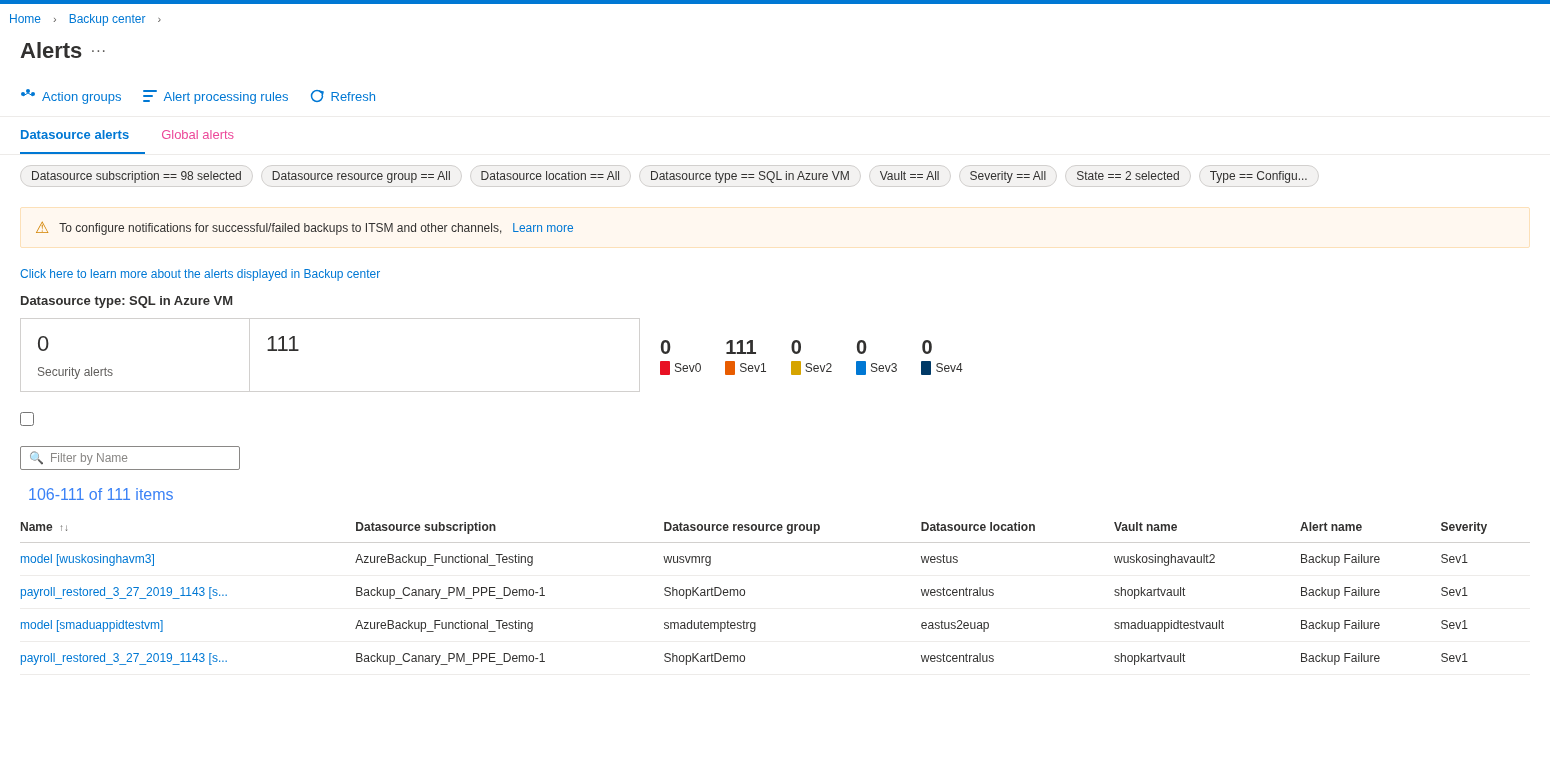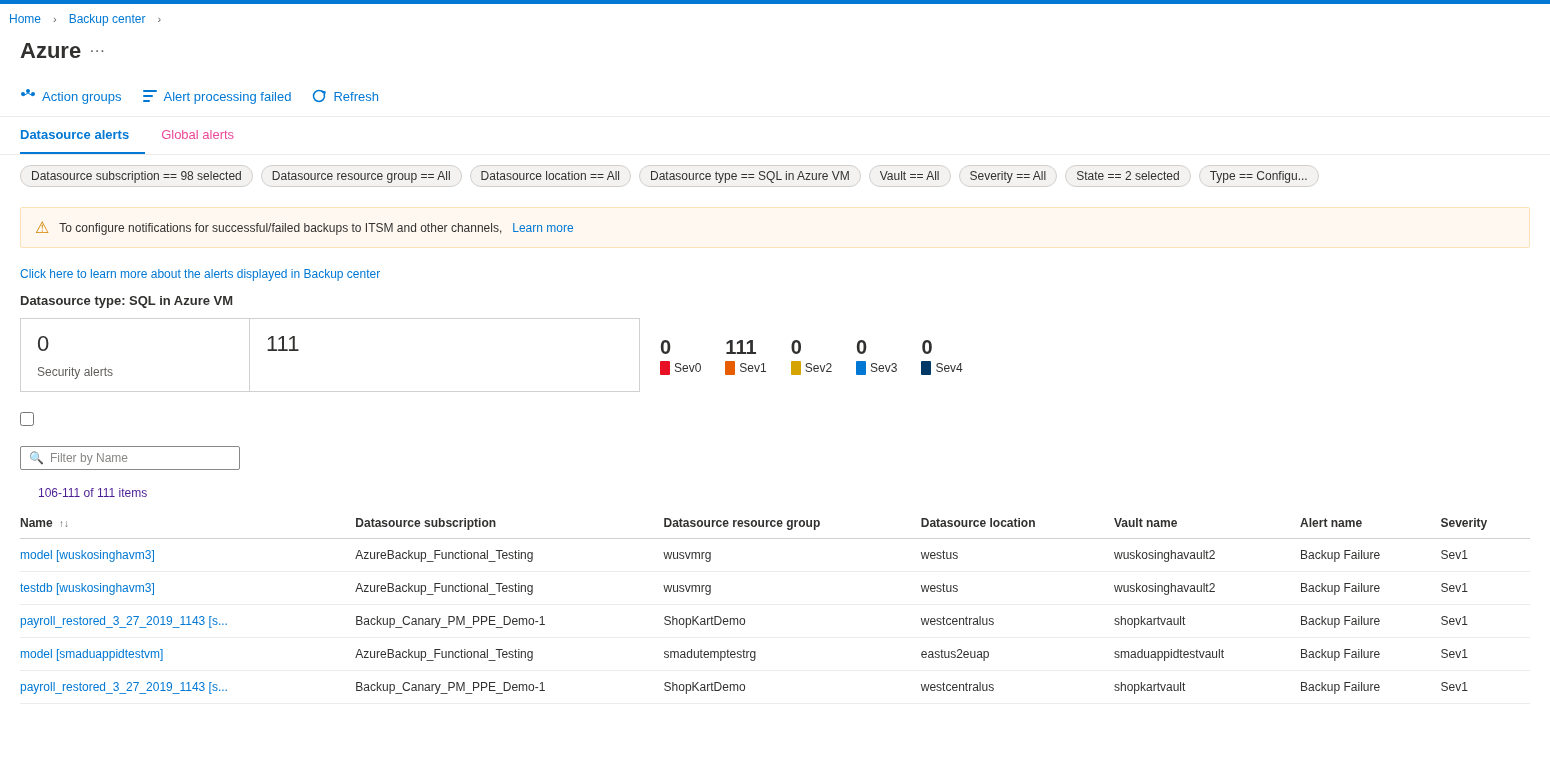--- a/index.html
+++ b/index.html
@@ -54,21 +54,21 @@
     .checkbox-row { padding: 8px 20px 12px; display: flex; align-items: center; gap: 8px; font-size: 12px; color: #323130; }
     .checkbox-row input[type="checkbox"] { width: 14px; height: 14px; cursor: pointer; }
     .checkbox-link { color: #0078d4; text-decoration: none; cursor: pointer; }
 
     .search-row { padding: 8px 20px 12px; }
     .search-box { display: flex; align-items: center; border: 1px solid #8a8886; border-radius: 2px; padding: 4px 8px; width: 220px; gap: 6px; background: #fff; }
     .search-icon { color: #8a8886; font-size: 12px; }
     .search-input { border: none; outline: none; font-size: 12px; color: #323130; width: 100%; background: transparent; }
     .search-input::placeholder { color: #8a8886; }
 
-    .item-count { padding: 4px 38px 8px; font-size: 12px; color: #4c1d95; }
+    .item-count { padding: 4px 28px 8px; font-size: 16px; color: #3b82f6; }
 
     .table-container { padding: 0 20px; overflow-x: auto; }
     table { width: 100%; border-collapse: collapse; font-size: 13px; }
     th { padding: 8px 12px 8px 0; text-align: left; font-weight: 600; color: #323130; border-bottom: 1px solid #d2d0ce; white-space: nowrap; font-size: 12px; }
     td { padding: 9px 12px 9px 0; border-bottom: 1px solid #edebe9; vertical-align: middle; font-size: 12px; color: #323130; }
     .sort-icon { color: #605e5c; font-size: 10px; margin-left: 3px; cursor: pointer; }
     .name-link { color: #0078d4; text-decoration: none; cursor: pointer; }
     .sev-badge { font-size: 12px; color: #323130; }
   </style>
 </head>
@@ -77,42 +77,42 @@
 <div class="top-bar"></div>
 
 <div class="breadcrumb">
   <a>Home</a>
   <span class="chevron">›</span>
   <a>Backup center</a>
   <span class="chevron">›</span>
 </div>
 
 <div class="page-header">
-  <h1 class="page-title">Azure</h1>
+  <h1 class="page-title">Alerts</h1>
   <span class="page-menu-icon">···</span>
 </div>
 
 <div class="toolbar">
   <button class="toolbar-btn">
     <svg width="16" height="16" viewBox="0 0 16 16" fill="none">
       <rect x="1" y="4" width="4" height="4" rx="2" fill="#0078d4"></rect>
       <rect x="11" y="4" width="4" height="4" rx="2" fill="#0078d4"></rect>
       <rect x="6" y="1" width="4" height="4" rx="2" fill="#0078d4"></rect>
       <line x1="3" y1="8" x2="8" y2="5" stroke="#0078d4" stroke-width="1"></line>
       <line x1="13" y1="8" x2="8" y2="5" stroke="#0078d4" stroke-width="1"></line>
     </svg>
     <span>Action groups</span>
   </button>
   <button class="toolbar-btn">
     <svg width="16" height="16" viewBox="0 0 16 16" fill="none">
       <rect x="1" y="2" width="14" height="2" rx="1" fill="#0078d4"></rect>
       <rect x="1" y="7" width="10" height="2" rx="1" fill="#0078d4"></rect>
       <rect x="1" y="12" width="7" height="2" rx="1" fill="#0078d4"></rect>
     </svg>
-    <span>Alert processing failed</span>
+    <span>Alert processing rules</span>
   </button>
   <button class="toolbar-btn">
     <svg width="16" height="16" viewBox="0 0 16 16" fill="none">
       <path d="M13.5 8A5.5 5.5 0 1 1 8 2.5c1.5 0 2.9.6 3.9 1.6L13.5 5.5" stroke="#0078d4" stroke-width="1.5" fill="none"></path>
       <polyline points="10,3 14,4 13,8" fill="none" stroke="#0078d4" stroke-width="1.5"></polyline>
     </svg>
     <span>Refresh</span>
   </button>
 </div>
 
@@ -256,50 +256,41 @@
     <tr>
     <td><a class="name-link">model [wuskosinghavm3]</a></td>
     <td>AzureBackup_Functional_Testing</td>
     <td>wusvmrg</td>
     <td>westus</td>
     <td>wuskosinghavault2</td>
     <td>Backup Failure</td>
     <td><span class="sev-badge">Sev1</span></td>
   </tr>
         <tr>
-    <td><a class="name-link">testdb [wuskosinghavm3]</a></td>
+    <td><a class="name-link">payroll_restored_3_27_2019_1143 [s...</a></td>
+    <td>Backup_Canary_PM_PPE_Demo-1</td>
+    <td>ShopKartDemo</td>
+    <td>westcentralus</td>
+    <td>shopkartvault</td>
+    <td>Backup Failure</td>
+    <td><span class="sev-badge">Sev1</span></td>
+  </tr>
+        <tr>
+    <td><a class="name-link">model [smaduappidtestvm]</a></td>
     <td>AzureBackup_Functional_Testing</td>
-    <td>wusvmrg</td>
-    <td>westus</td>
-    <td>wuskosinghavault2</td>
+    <td>smadutemptestrg</td>
+    <td>eastus2euap</td>
+    <td>smaduappidtestvault</td>
     <td>Backup Failure</td>
     <td><span class="sev-badge">Sev1</span></td>
   </tr>
         <tr>
     <td><a class="name-link">payroll_restored_3_27_2019_1143 [s...</a></td>
     <td>Backup_Canary_PM_PPE_Demo-1</td>
     <td>ShopKartDemo</td>
     <td>westcentralus</td>
     <td>shopkartvault</td>
     <td>Backup Failure</td>
     <td><span class="sev-badge">Sev1</span></td>
   </tr>
-        <tr>
-    <td><a class="name-link">model [smaduappidtestvm]</a></td>
-    <td>AzureBackup_Functional_Testing</td>
-    <td>smadutemptestrg</td>
-    <td>eastus2euap</td>
-    <td>smaduappidtestvault</td>
-    <td>Backup Failure</td>
-    <td><span class="sev-badge">Sev1</span></td>
-  </tr>
-        <tr>
-    <td><a class="name-link">payroll_restored_3_27_2019_1143 [s...</a></td>
-    <td>Backup_Canary_PM_PPE_Demo-1</td>
-    <td>ShopKartDemo</td>
-    <td>westcentralus</td>
-    <td>shopkartvault</td>
-    <td>Backup Failure</td>
-    <td><span class="sev-badge">Sev1</span></td>
-  </tr>
       </tbody>
   </table>
 </div>
 
 </body></html>

